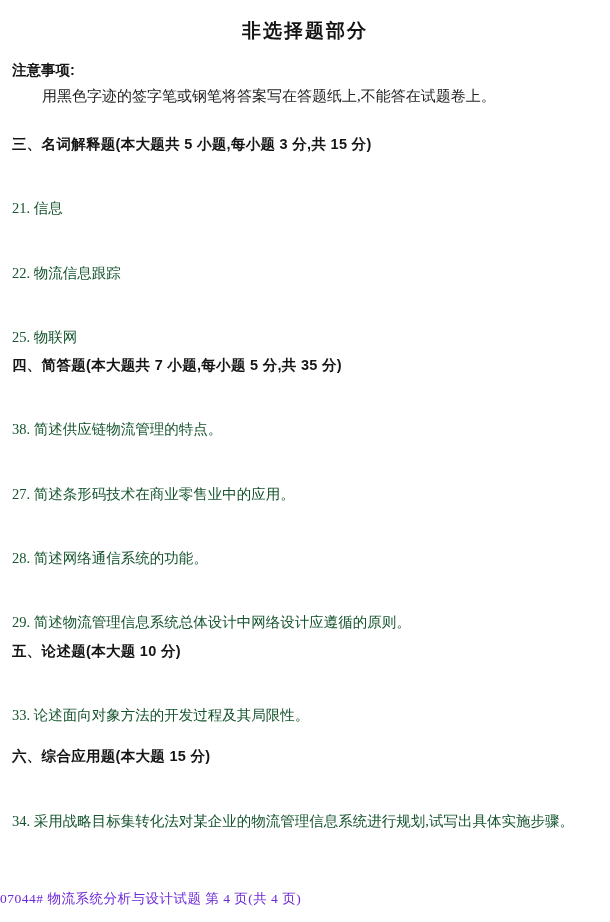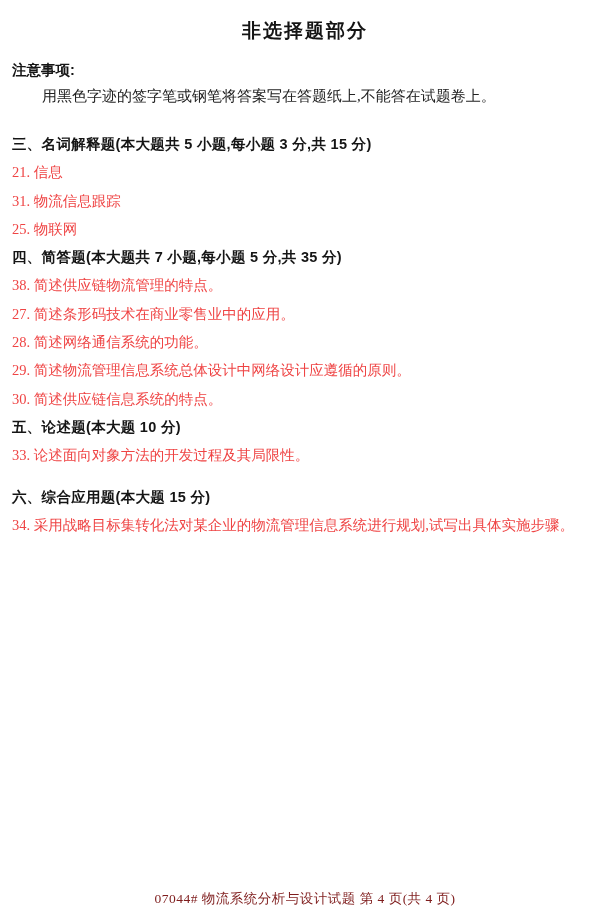--- a/index.html
+++ b/index.html
@@ -59,60 +59,59 @@
   .sec-heading {
     font-family: "Liberation Sans", "DejaVu Sans", sans-serif;
     font-weight: bold;
     font-size: 14.5px;
     color: #151515;
     letter-spacing: 0.3px;
   }
   .q-item {
     font-family: "Liberation Serif", "DejaVu Serif", serif;
     font-size: 14.5px;
-    color: #ef4444;
+    color: #14532d;
+    margin-top: 36px;
   }
   .gap-before {
     margin-top: 13px;
   }
   .page-footer {
     position: absolute;
     top: 890px;
     left: 0;
     right: 0;
-    text-align: center;
     font-family: "Liberation Serif", "DejaVu Serif", serif;
     font-size: 13.5px;
-    color: #7f1d1d;
+    color: #6d28d9;
     letter-spacing: 0.5px;
   }
 </style>
 </head>
 <body>
 
 <div class="page">
 
   <div class="doc-title">非选择题部分</div>
 
   <div class="notice-label">注意事项:</div>
   <div class="notice-text">用黑色字迹的签字笔或钢笔将答案写在答题纸上,不能答在试题卷上。</div>
 
   <div class="content">
 
     <div class="line sec-heading">三、名词解释题(本大题共 5 小题,每小题 3 分,共 15 分)</div>
     <div class="line q-item">21. 信息</div>
-    <div class="line q-item">31. 物流信息跟踪</div>
+    <div class="line q-item">22. 物流信息跟踪</div>
     <div class="line q-item">25. 物联网</div>
 
     <div class="line sec-heading">四、简答题(本大题共 7 小题,每小题 5 分,共 35 分)</div>
     <div class="line q-item">38. 简述供应链物流管理的特点。</div>
     <div class="line q-item">27. 简述条形码技术在商业零售业中的应用。</div>
     <div class="line q-item">28. 简述网络通信系统的功能。</div>
     <div class="line q-item">29. 简述物流管理信息系统总体设计中网络设计应遵循的原则。</div>
-    <div class="line q-item">30. 简述供应链信息系统的特点。</div>
 
     <div class="line sec-heading">五、论述题(本大题 10 分)</div>
     <div class="line q-item">33. 论述面向对象方法的开发过程及其局限性。</div>
 
     <div class="line sec-heading gap-before">六、综合应用题(本大题 15 分)</div>
     <div class="line q-item">34. 采用战略目标集转化法对某企业的物流管理信息系统进行规划,试写出具体实施步骤。</div>
 
   </div>
 
   <div class="page-footer">07044# 物流系统分析与设计试题 第 4 页(共 4 页)</div>

